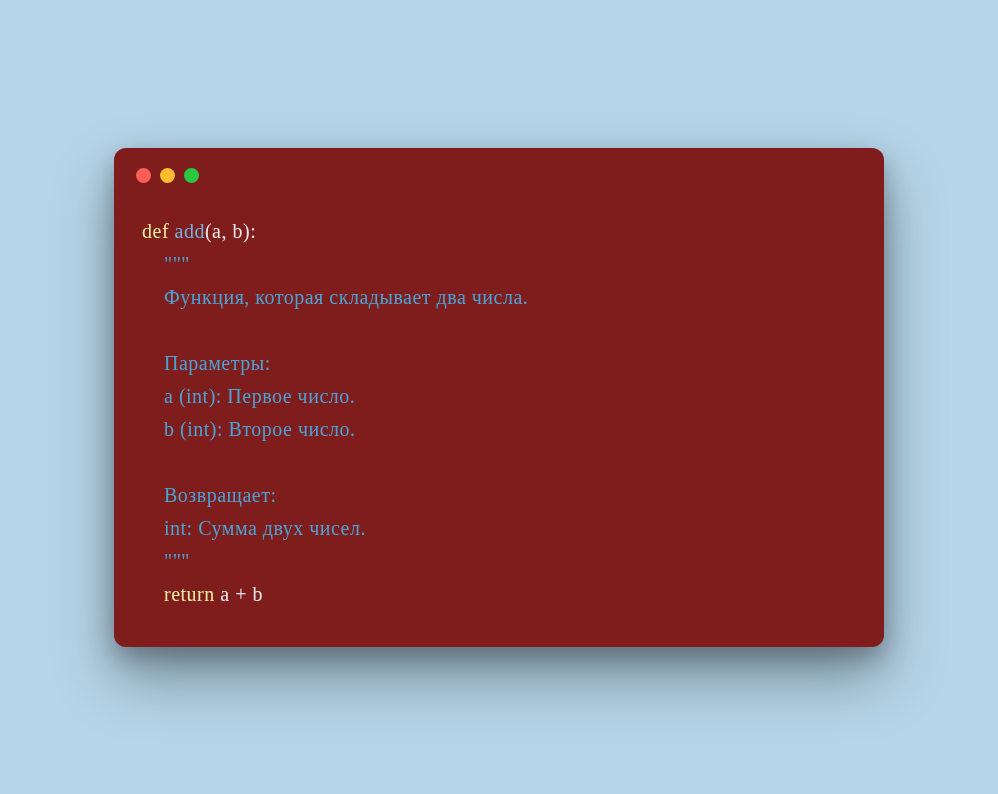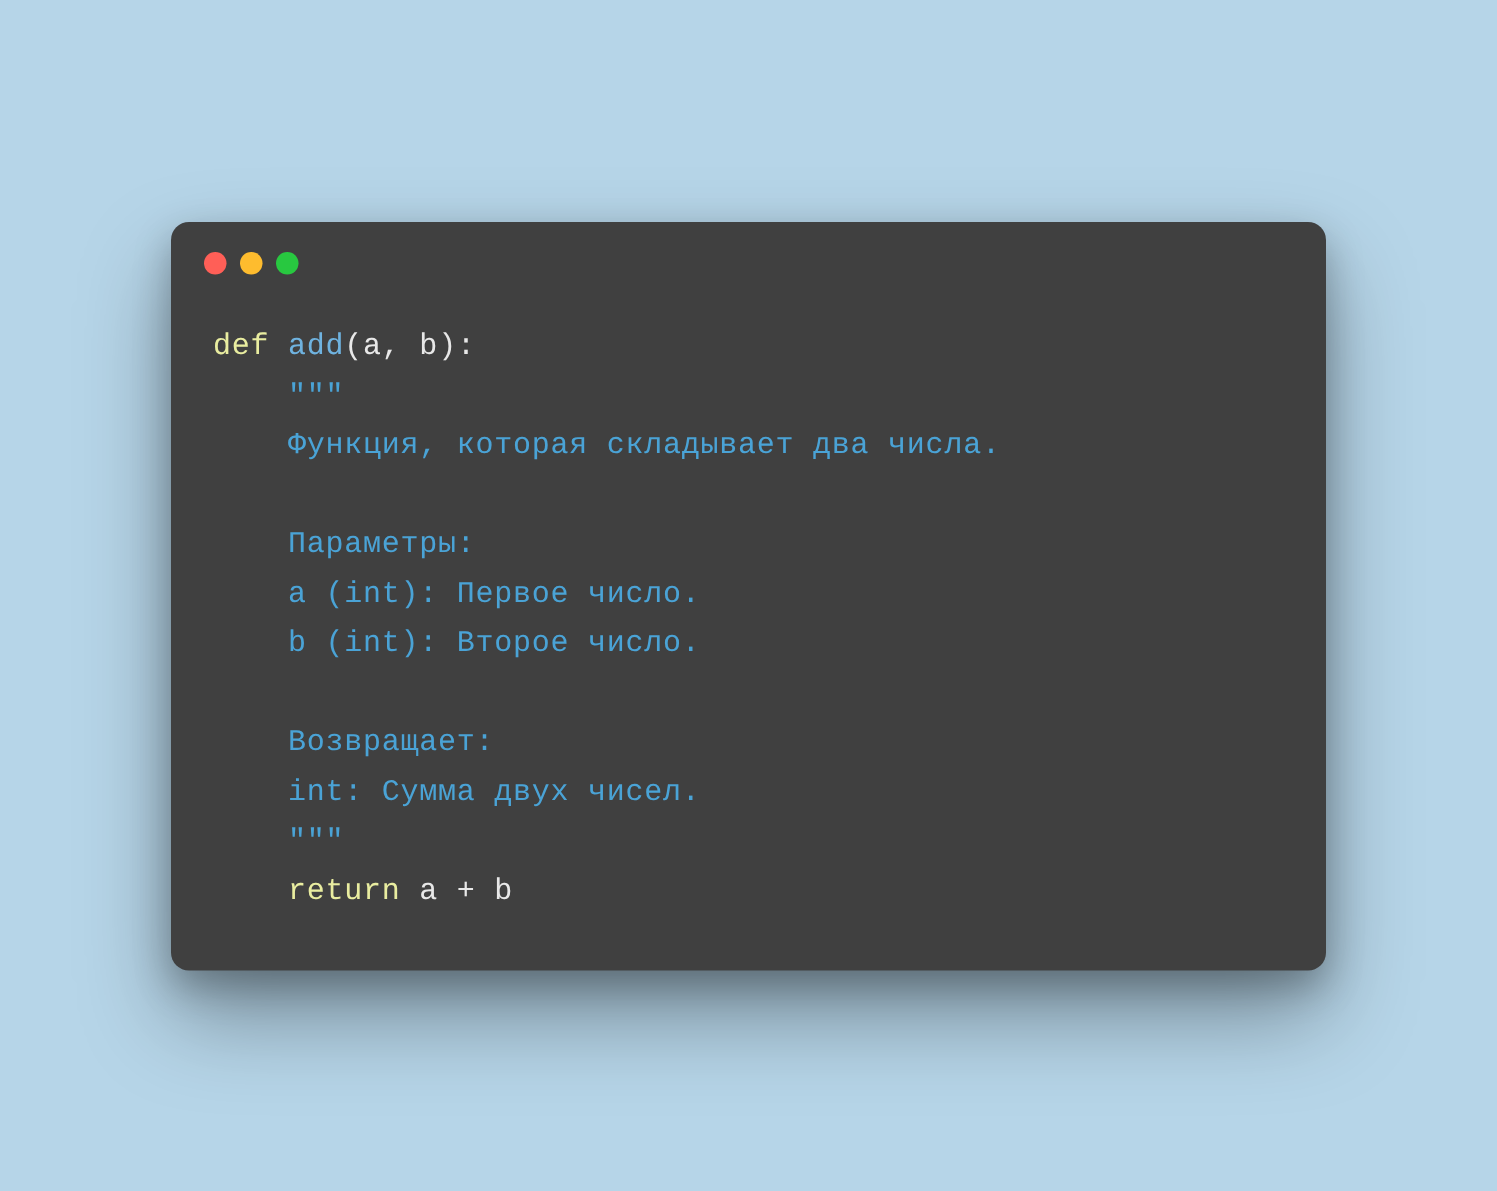--- a/index.html
+++ b/index.html
@@ -13,24 +13,25 @@
       height: 794px;
       background: #b6d5e8;
       display: flex;
       align-items: center;
       justify-content: center;
       font-family: 'Menlo', 'Monaco', 'Consolas', 'Courier New', monospace;
     }
 
     .window {
       width: 770px;
-      background: #404040;
+      background: #7f1d1d;
       border-radius: 12px;
       box-shadow: 0 30px 60px rgba(0, 0, 0, 0.35), 0 10px 25px rgba(0,0,0,0.25);
       overflow: hidden;
+      font-family: Liberation Serif, serif;
     }
 
     .titlebar {
       display: flex;
       align-items: center;
       gap: 9px;
       padding: 20px 22px 8px 22px;
     }
 
     .traffic-light {

